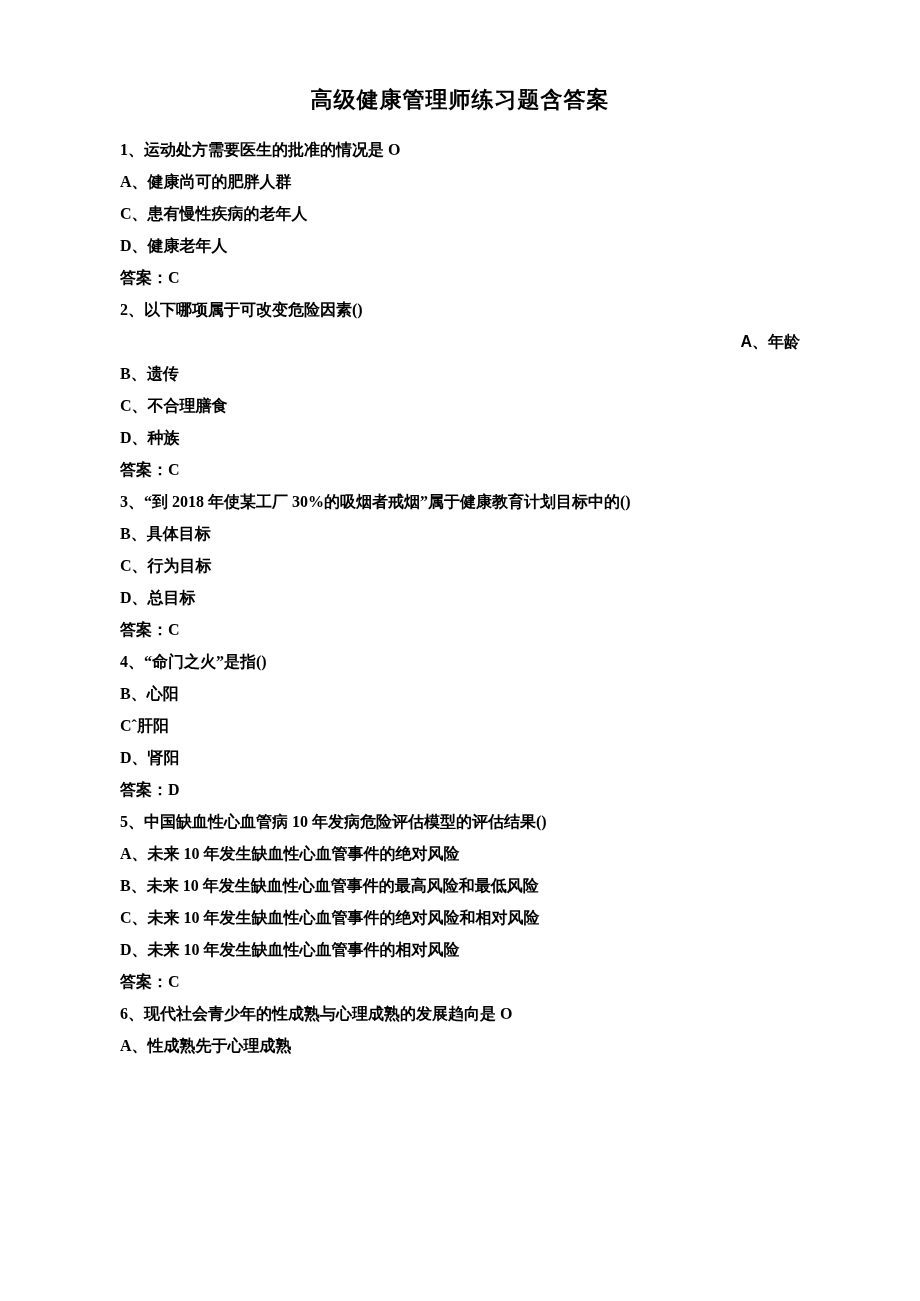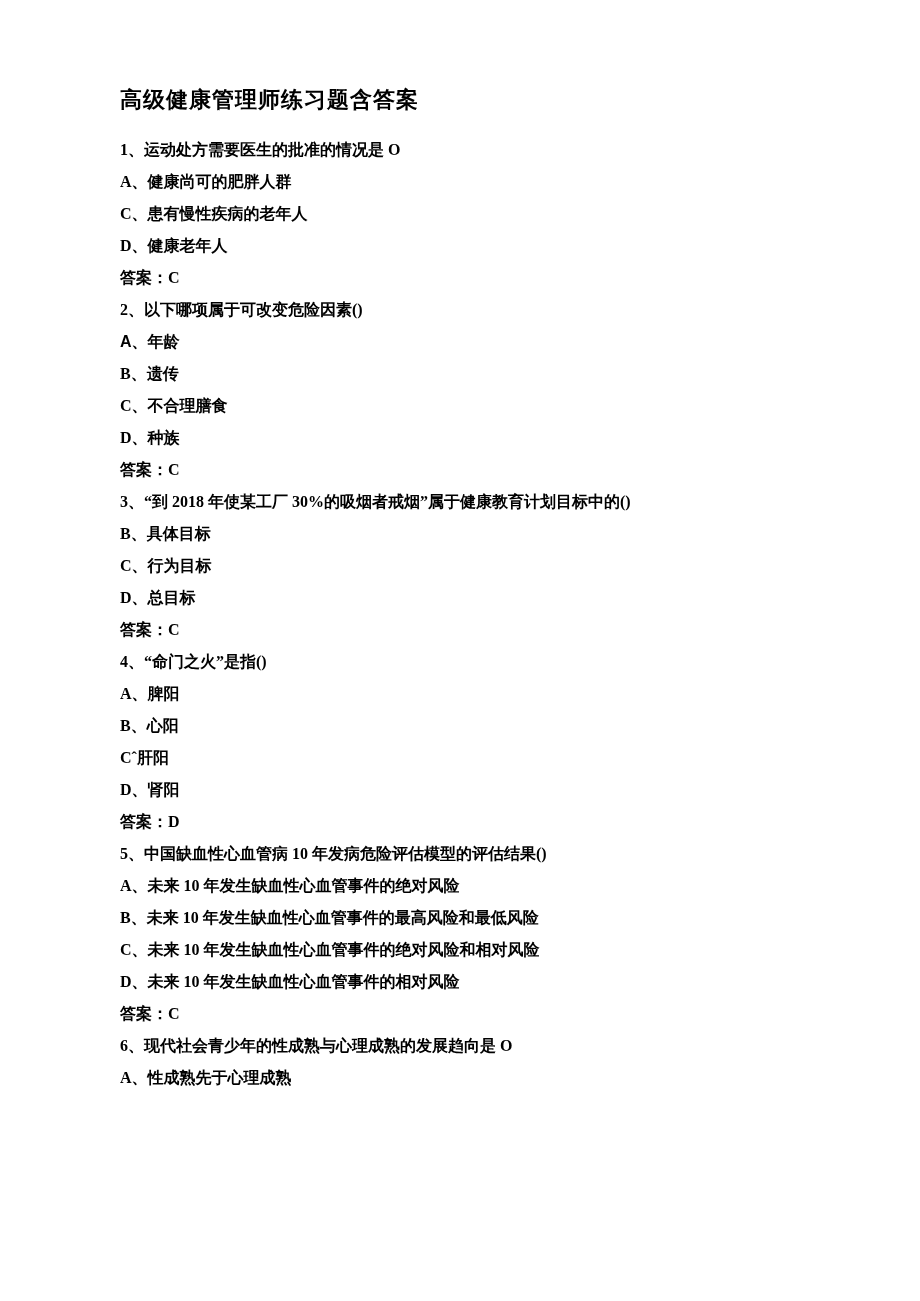--- a/index.html
+++ b/index.html
@@ -11,31 +11,32 @@
     body {
       background: #ffffff;
       font-family: "SimSun", "宋体", serif;
       width: 920px;
       padding: 78px 120px 40px 120px;
       color: #000000;
       font-size: 16px;
       line-height: 2;
     }
     .title {
-      text-align: left;
+      text-align: center;
       font-size: 22px;
       font-weight: bold;
       margin-bottom: 12px;
       letter-spacing: 1px;
     }
     .line {
       margin-bottom: 0;
     }
     .sans {
       font-family: Arial, "Helvetica Neue", sans-serif;
+      text-align: right;
     }
   </style>
 </head>
 <body>
 
 <div class="title">高级健康管理师练习题含答案</div>
 
 <div id="content">
     <div class="line ">1、运动处方需要医生的批准的情况是 O</div>
     <div class="line ">A、健康尚可的肥胖人群</div>
@@ -47,21 +48,20 @@
     <div class="line ">B、遗传</div>
     <div class="line ">C、不合理膳食</div>
     <div class="line ">D、种族</div>
     <div class="line ">答案：C</div>
     <div class="line ">3、“到 2018 年使某工厂 30%的吸烟者戒烟”属于健康教育计划目标中的()</div>
     <div class="line ">B、具体目标</div>
     <div class="line ">C、行为目标</div>
     <div class="line ">D、总目标</div>
     <div class="line ">答案：C</div>
     <div class="line ">4、“命门之火”是指()</div>
-    <div class="line ">A、脾阳</div>
     <div class="line ">B、心阳</div>
     <div class="line ">Cˆ肝阳</div>
     <div class="line ">D、肾阳</div>
     <div class="line ">答案：D</div>
     <div class="line ">5、中国缺血性心血管病 10 年发病危险评估模型的评估结果()</div>
     <div class="line ">A、未来 10 年发生缺血性心血管事件的绝对风险</div>
     <div class="line ">B、未来 10 年发生缺血性心血管事件的最高风险和最低风险</div>
     <div class="line ">C、未来 10 年发生缺血性心血管事件的绝对风险和相对风险</div>
     <div class="line ">D、未来 10 年发生缺血性心血管事件的相对风险</div>
     <div class="line ">答案：C</div>

